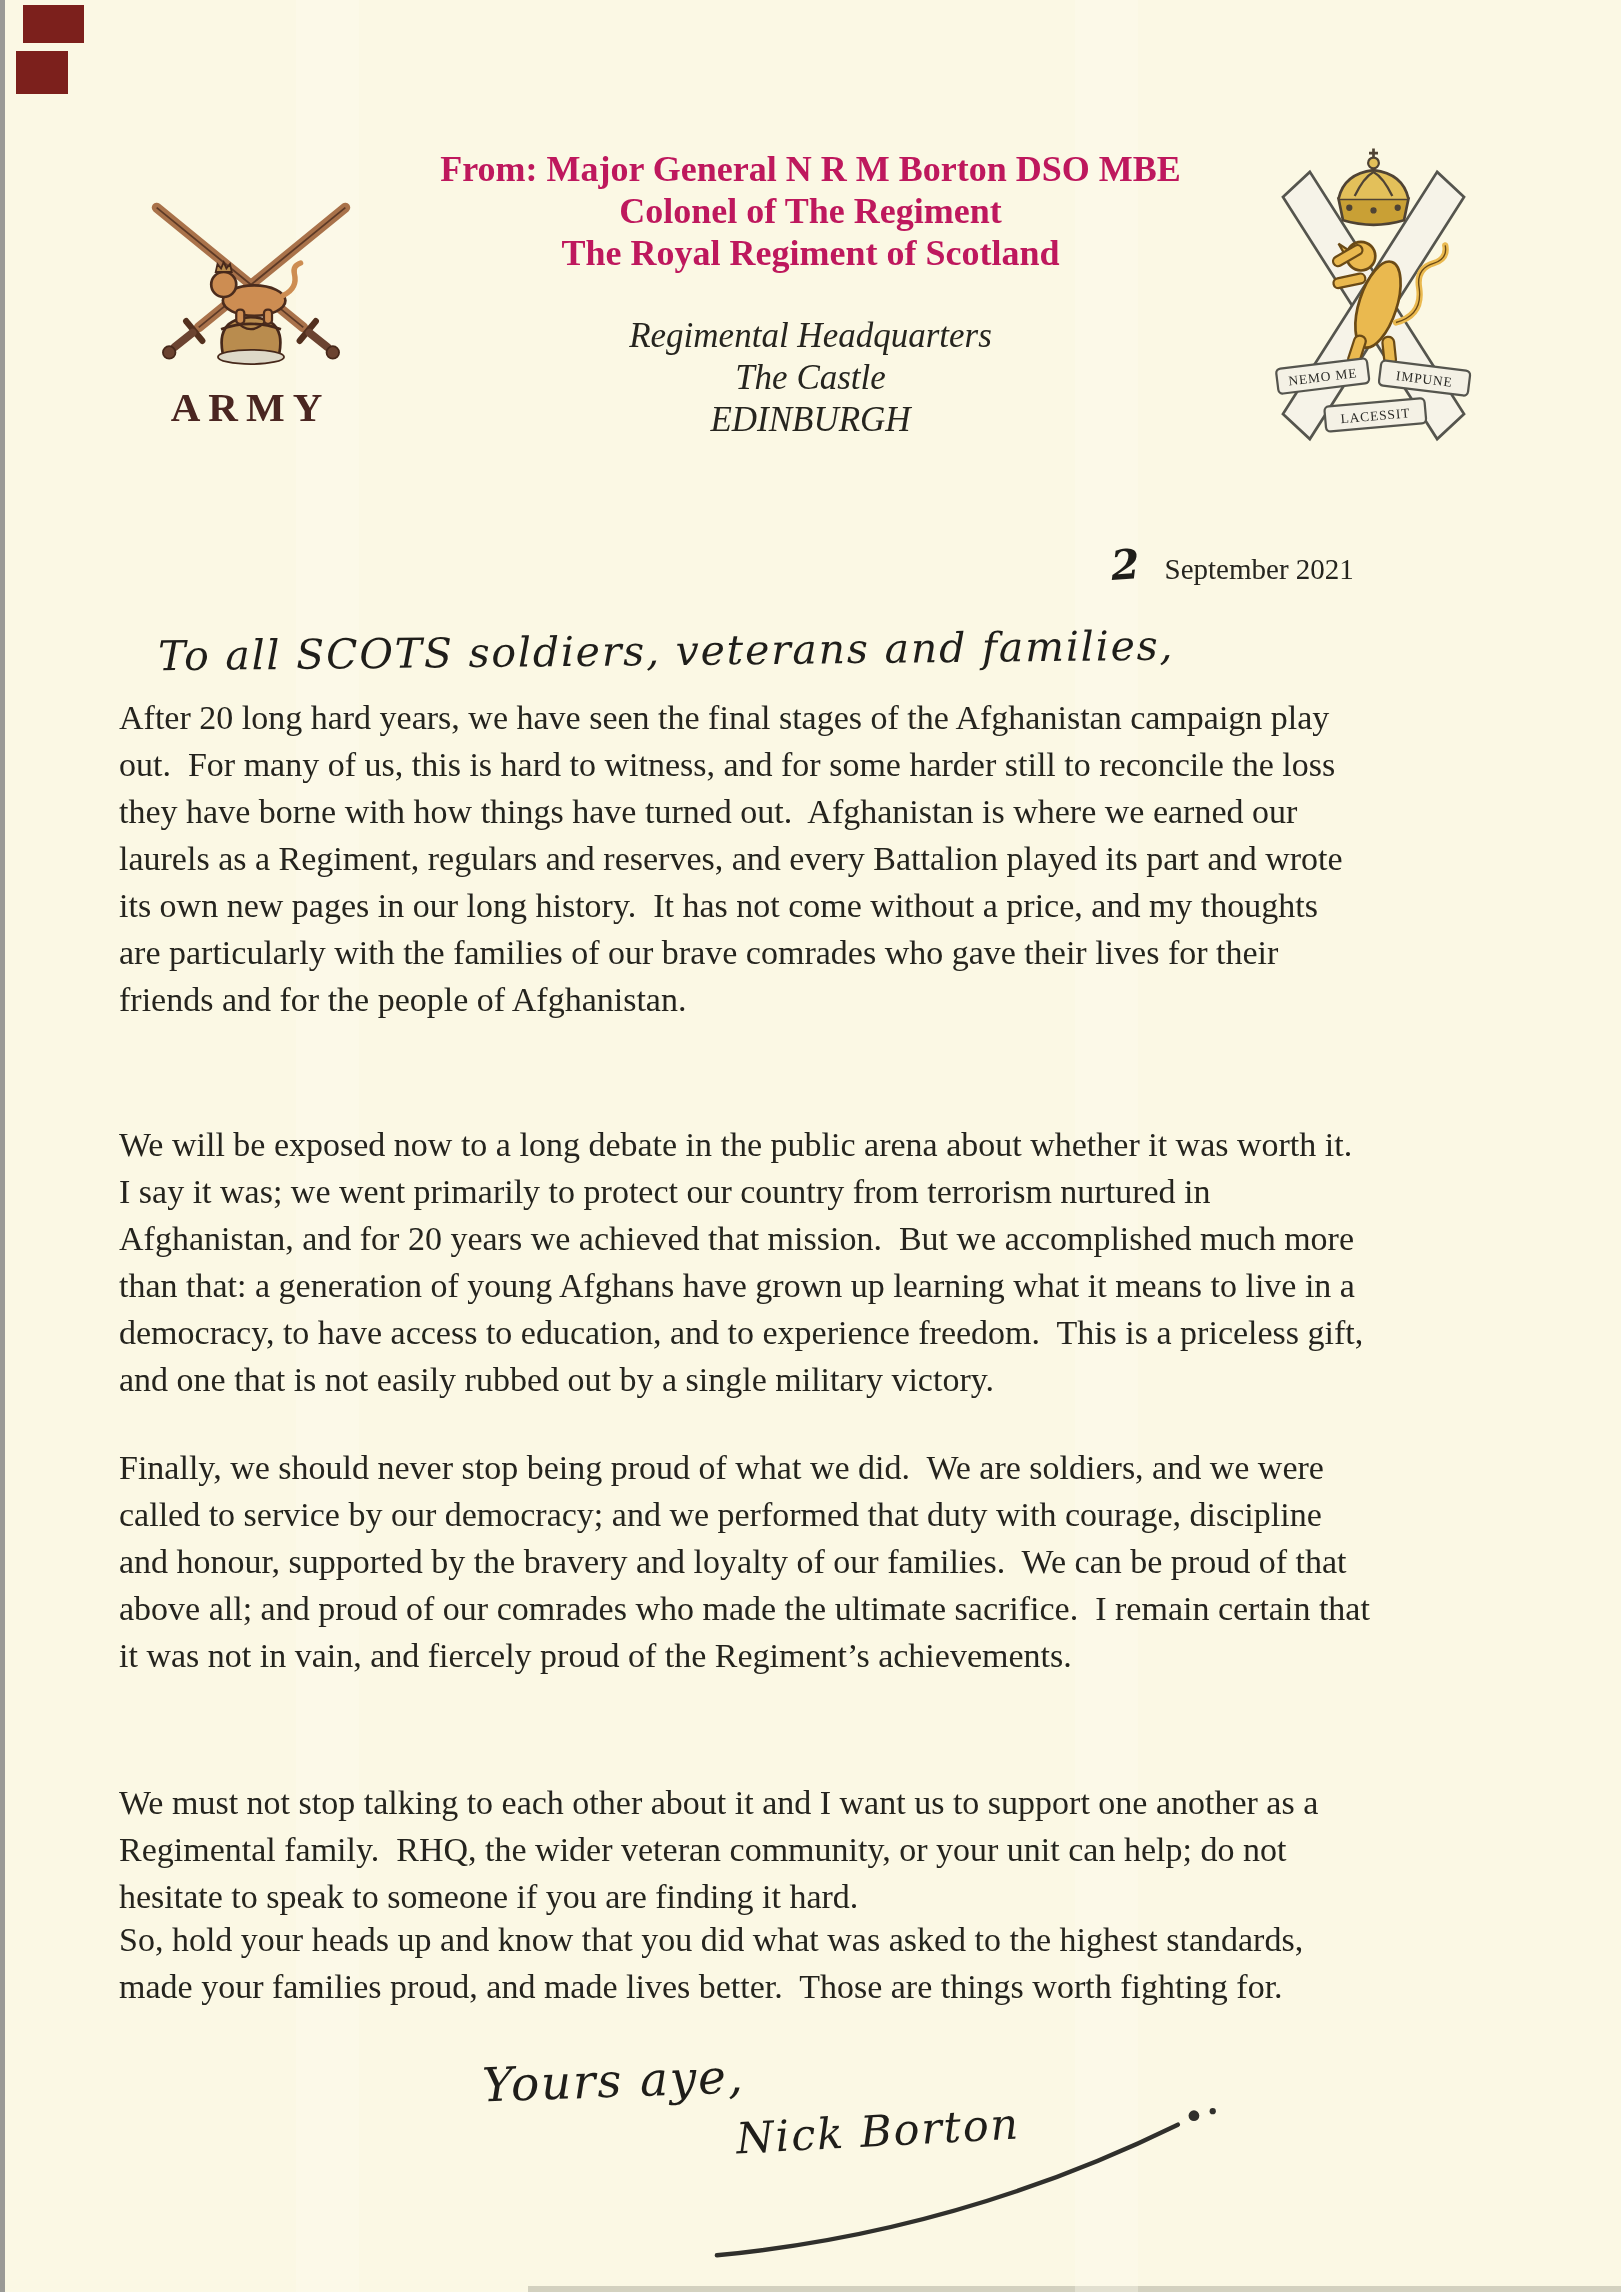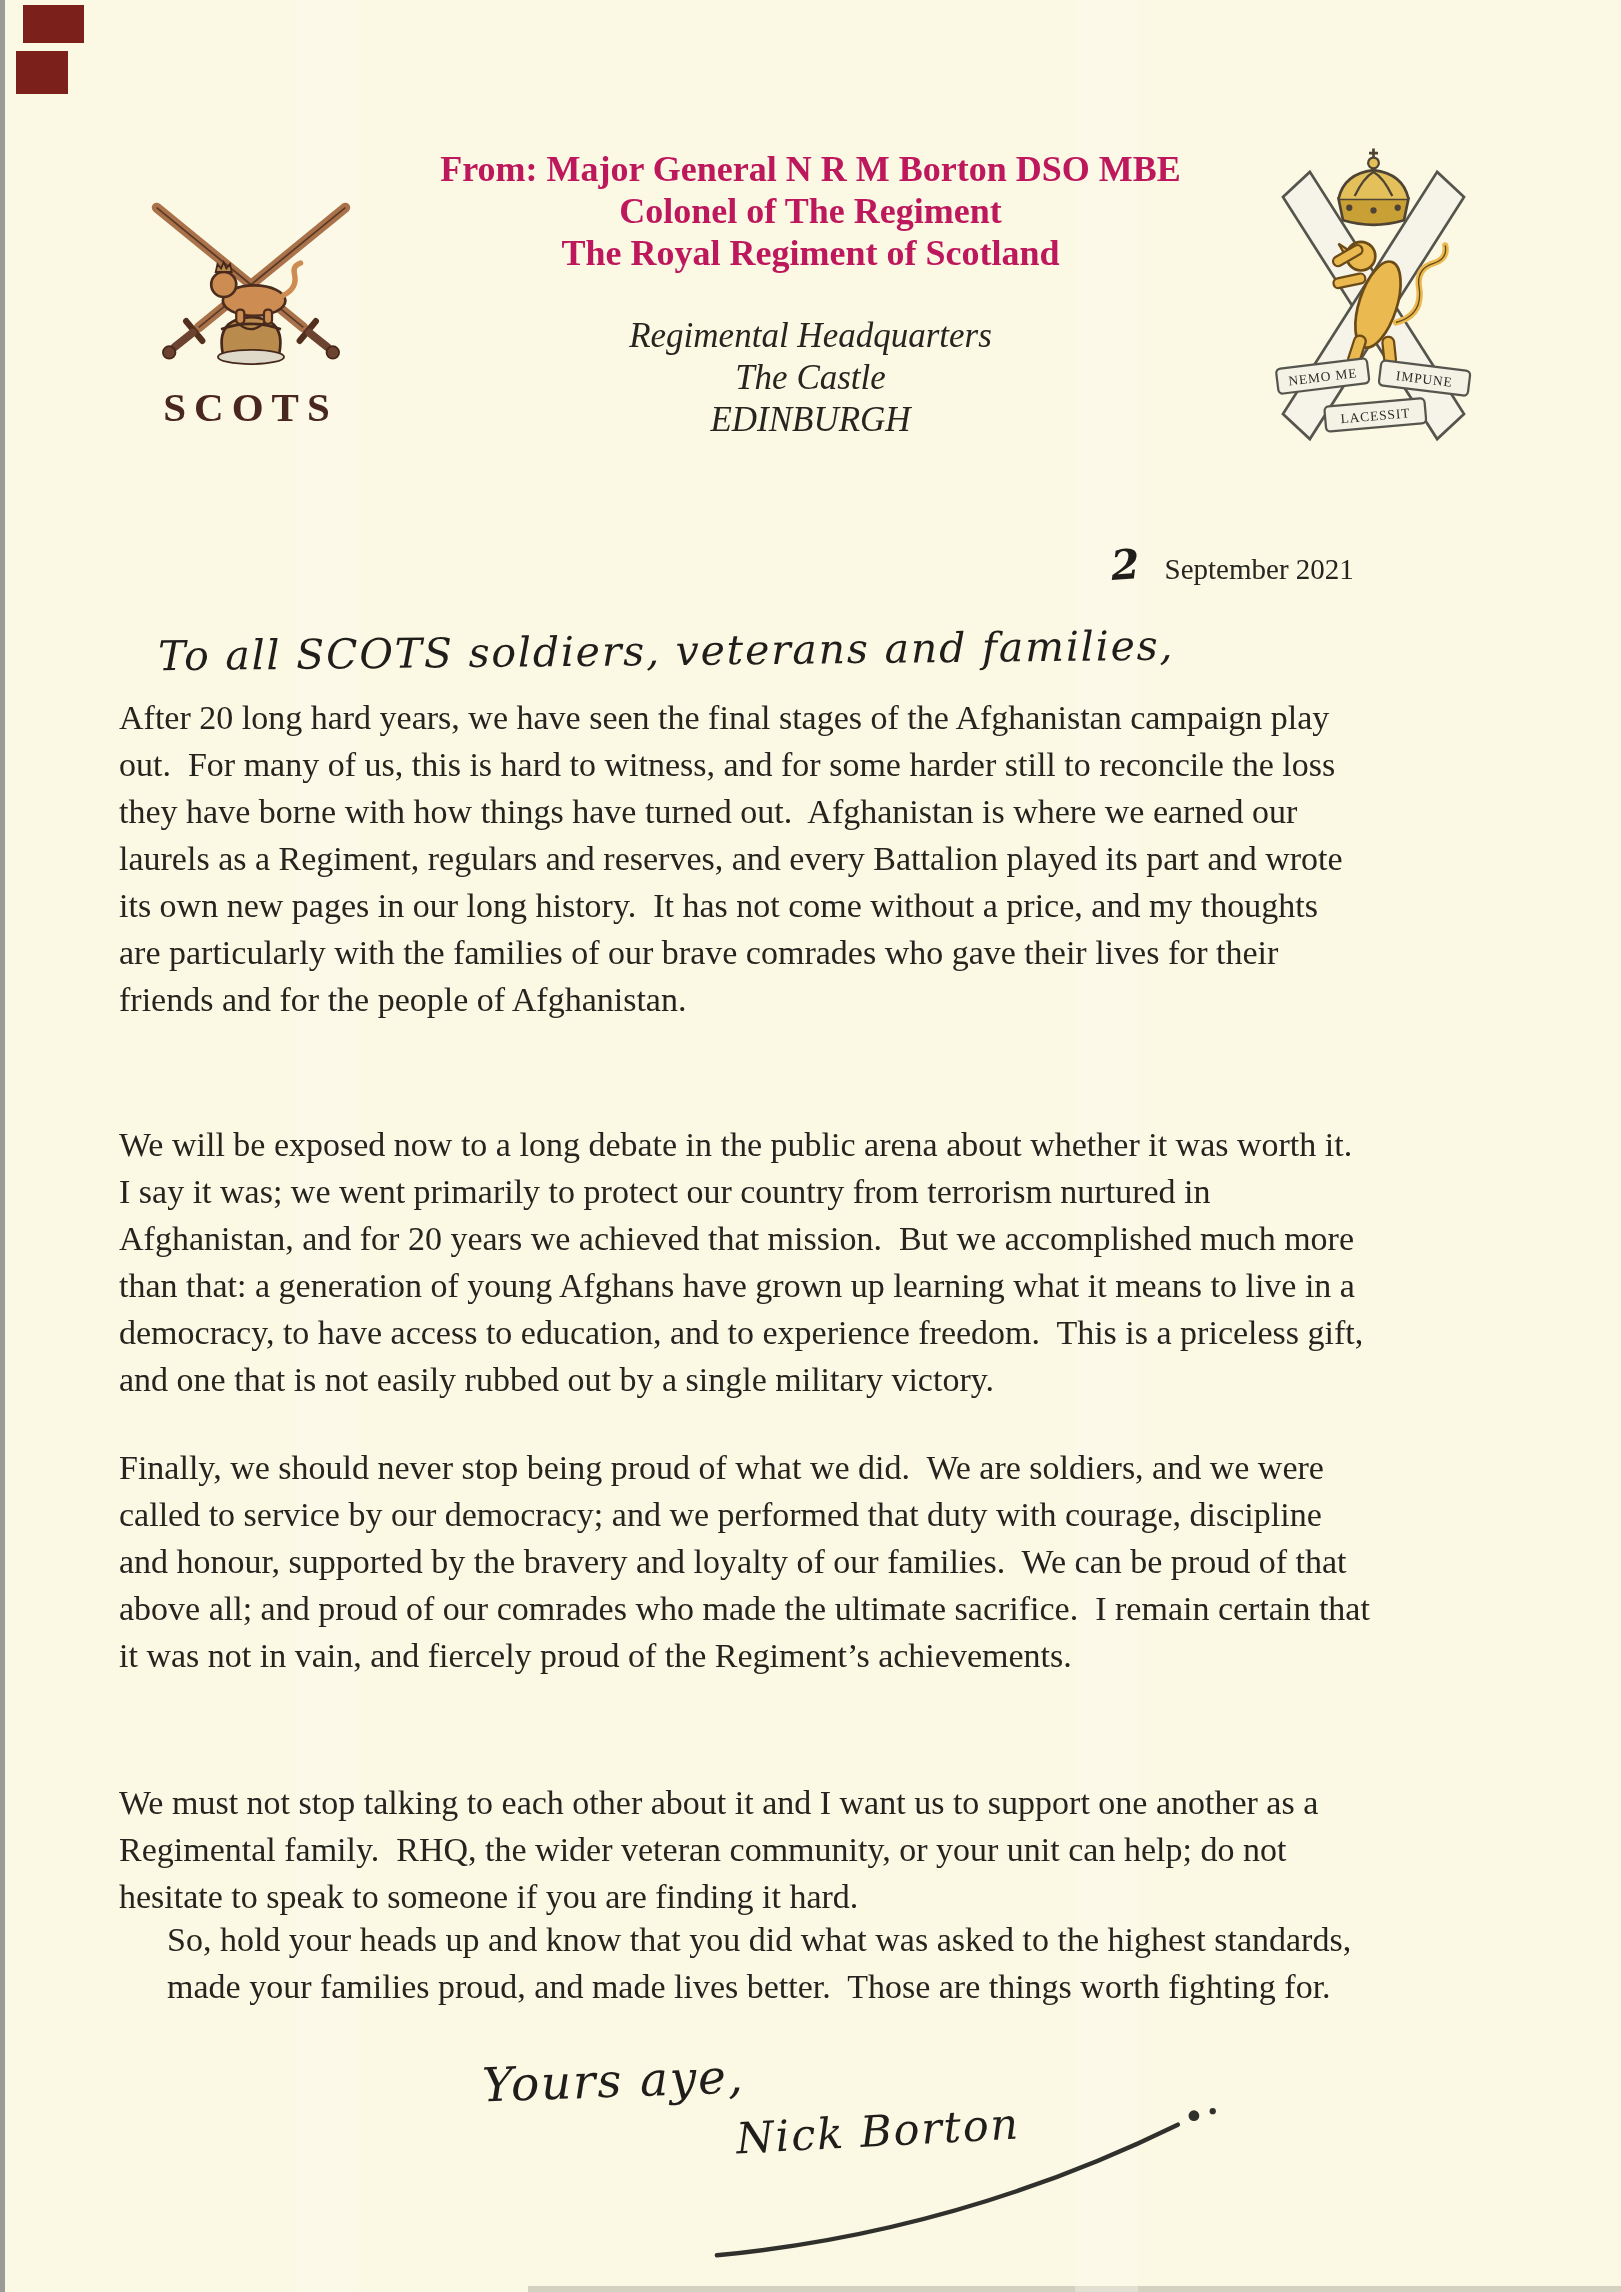--- a/index.html
+++ b/index.html
@@ -47,21 +47,21 @@
 
   .para{
     position:absolute;left:119px;
     font-size:34px;line-height:47px;
     white-space:pre;color:#25241e;
   }
   .para.p1{top:694px;}
   .para.p2{top:1121px;}
   .para.p3{top:1444px;}
   .para.p4{top:1779px;}
-  .para.p5{top:1916px;margin-left:48px;}
+  .para.p5{top:1916px;}
 
   .valediction{position:absolute;left:482px;top:2053px;font-size:47px;letter-spacing:1.8px;transform:rotate(-2deg);}
   .signature{position:absolute;left:736px;top:2106px;font-size:43px;letter-spacing:1.8px;transform:rotate(-3deg);}
   .flourish{position:absolute;left:690px;top:2096px;}
 </style>
 </head>
 <body>
 
 <div class="page">
 
@@ -94,21 +94,21 @@
       </g>
       <g>
         <ellipse cx="131" cy="118" rx="35" ry="17" fill="#cd8d52" stroke="#4b2c1d" stroke-width="3"></ellipse>
         <rect x="111" y="128" width="9" height="16" rx="4" fill="#cd8d52" stroke="#4b2c1d" stroke-width="2.5"></rect>
         <rect x="142" y="128" width="9" height="16" rx="4" fill="#cd8d52" stroke="#4b2c1d" stroke-width="2.5"></rect>
         <circle cx="97" cy="100" r="14" fill="#cd8d52" stroke="#4b2c1d" stroke-width="3"></circle>
         <path d="M164 112 q16 -8 12 -24 q-2 -9 7 -12" fill="none" stroke="#cd8d52" stroke-width="6" stroke-linecap="round"></path>
         <path d="M88 86 L106 86 L104 77 L100 82 L97 75 L94 82 L90 77 Z" fill="#b98c4e" stroke="#46281a" stroke-width="2"></path>
       </g>
     </svg>
-    <div class="army-label">SCOTS</div>
+    <div class="army-label">ARMY</div>
   </div>
 
   <svg class="regiment-badge" width="235" height="312" viewBox="0 0 262 348">
     <g>
       <path d="M30 58 L60 30 L232 300 L202 328 Z" fill="#f6f3e8" stroke="#55554e" stroke-width="3"></path>
       <path d="M232 58 L202 30 L30 300 L60 328 Z" fill="#f6f3e8" stroke="#55554e" stroke-width="3"></path>
     </g>
     <g>
       <path d="M92 60 L170 60 L165 84 Q131 94 97 84 Z" fill="#c9a035" stroke="#4f4334" stroke-width="3"></path>
       <path d="M92 60 Q98 32 131 28 Q164 32 170 60" fill="#e3c05a" stroke="#4f4334" stroke-width="3"></path>

